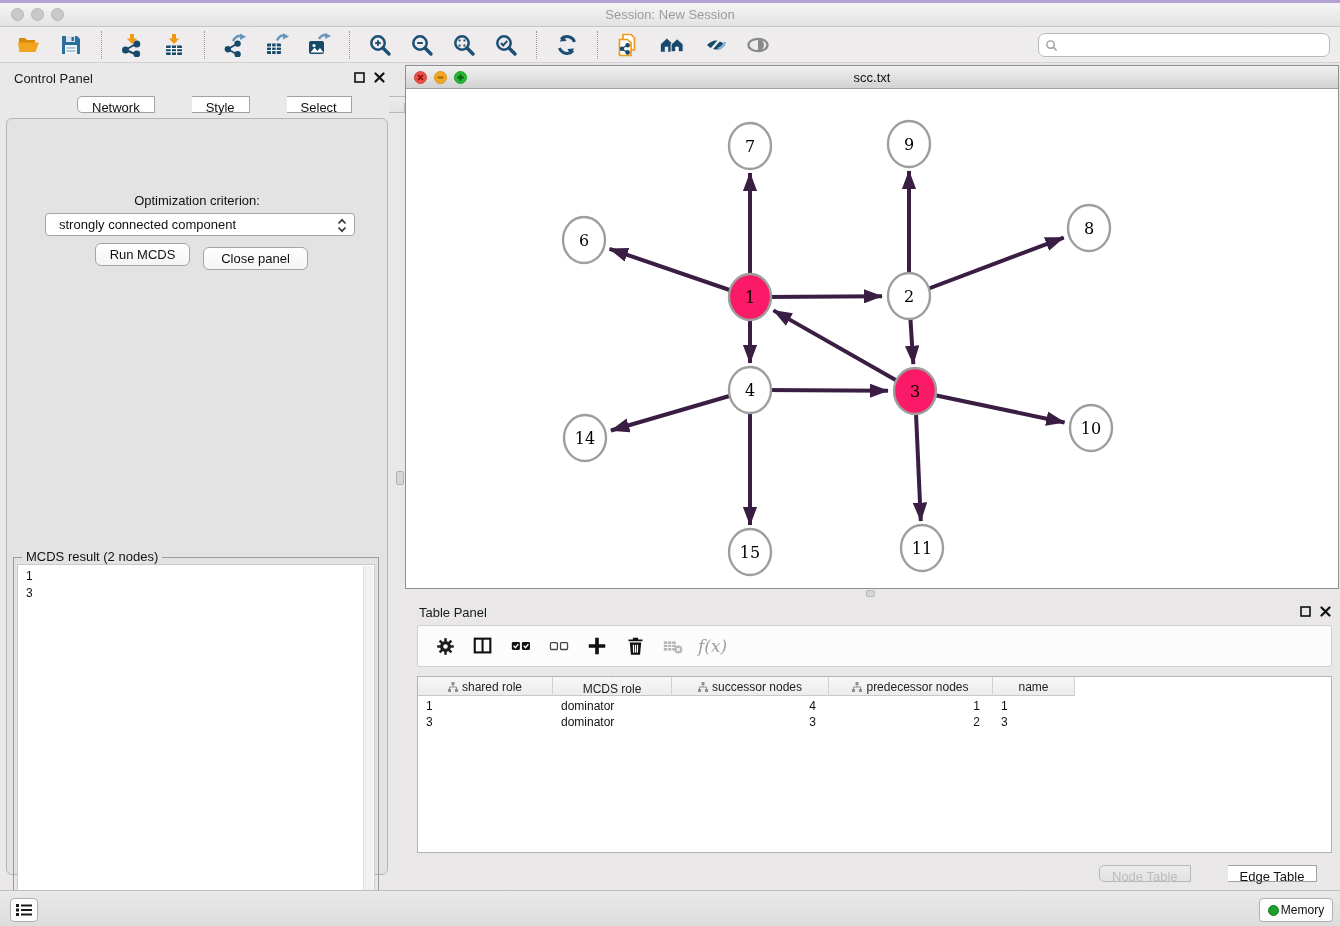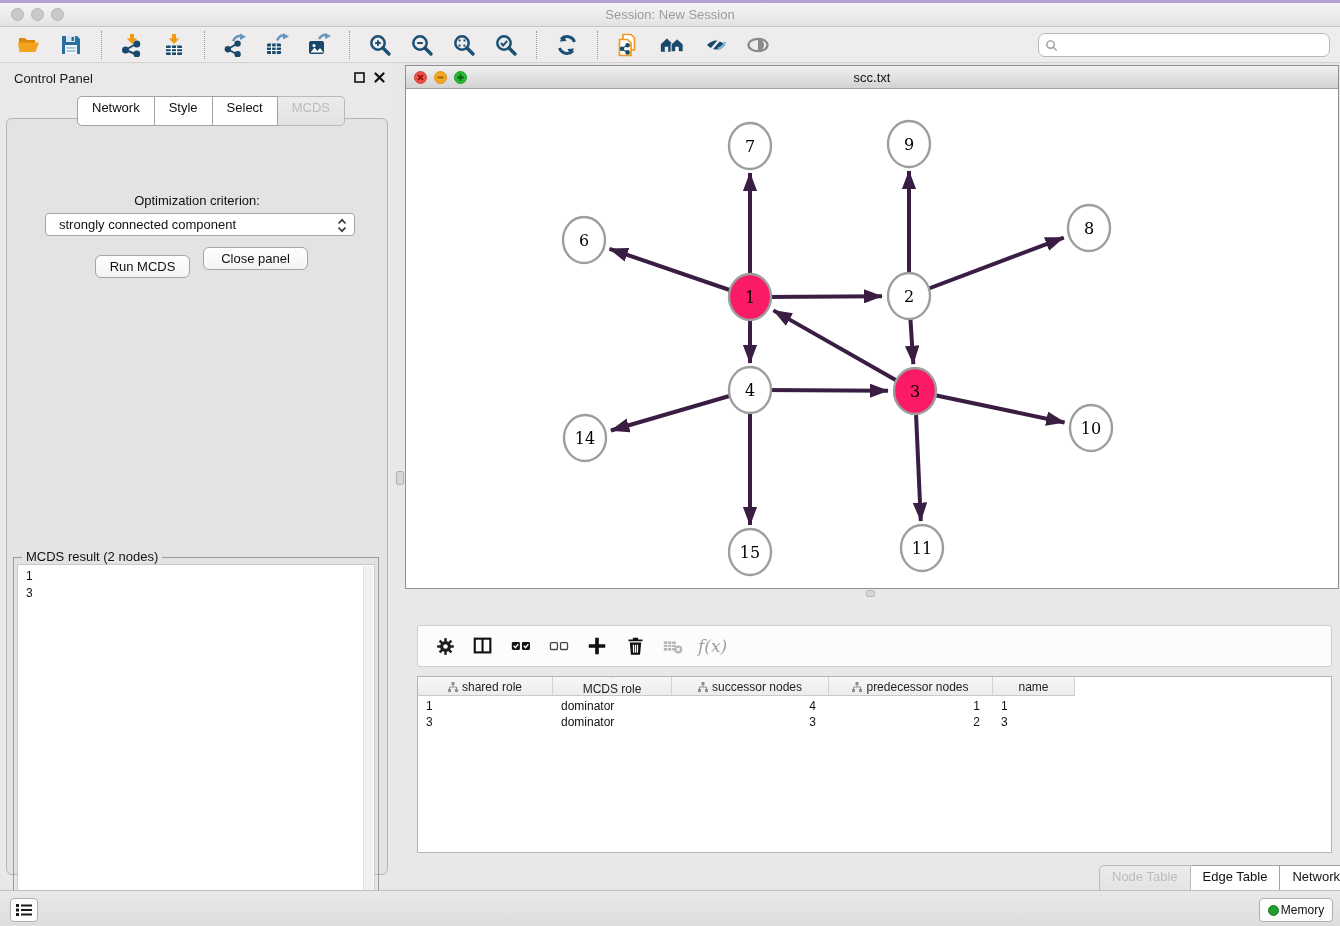--- a/index.html
+++ b/index.html
@@ -21,31 +21,31 @@
   .tb-sep { width:1px; height:28px; border-left:1px dotted #9a9a9a; margin:0 9px; }
   .search-wrap { position:absolute; right:10px; top:6px; width:292px; height:24px; background:#fff; border:1px solid #b9b9b9; border-radius:7px; display:flex; align-items:center; padding-left:6px; }
   .search-wrap input { border:none; outline:none; flex:1; font-size:12px; height:20px; background:transparent; }
 
   
   .control-panel { left:0; top:63px; width:394px; height:817px; background:#e9e9e9; }
   .panel-head { position:absolute; left:0; top:0; width:100%; height:30px; }
   .panel-head .ptitle { position:absolute; left:14px; top:8px; font-size:13px; color:#1a1a1a; }
   .win-ctl { position:absolute; top:8px; width:13px; height:13px; display:flex; align-items:center; justify-content:center; }
   .cp-body { position:absolute; left:6px; top:55px; width:382px; height:757px; background:#e3e3e3; border:1px solid #b5b5b5; border-radius:6px; }
-  .seg-tabs { position:absolute; display:flex; height:30px; }
+  .seg-tabs { position:absolute; display:flex; height:17px;gap:37px; }
   .cp-tabs { left:77px; top:33px; }
   .seg-tab { background:#fff; border:1px solid #a2a2a2; border-left:none; font-size:13px; color:#111; padding:3px 14px; line-height:16px; white-space:nowrap; }
   .seg-tab:first-child { border-left:1px solid #a2a2a2; border-radius:5px 0 0 5px; }
   .seg-tab:last-child { border-radius:0 5px 5px 0; }
   .seg-tab.active { background:linear-gradient(#ececec,#e2e2e2); color:#bdbdbd; border-color:#b9b9b9; }
   .opt-label { position:absolute; left:0; width:100%; top:74px; text-align:center; font-size:13px; color:#111; }
   .cp-select { position:absolute; left:38px; top:94px; width:310px; height:23px; background:#fff; border:1px solid #a5a5a5; border-radius:4px; display:flex; align-items:center; font-size:13px; color:#111; padding-left:13px; }
   .cp-select svg { position:absolute; right:5px; top:3px; }
   .push-btn { position:absolute; height:23px; background:linear-gradient(#ffffff,#f4f4f4); border:1px solid #a5a5a5; border-radius:6px; font-size:13px; color:#111; display:flex; align-items:center; justify-content:center; }
-  .btn-run { left:88px; top:136px; width:95px; }
+  .btn-run { left:88px; top:124px; width:95px; }
   .btn-close { left:196px; top:128px; width:105px; }
   .group-box { position:absolute; left:6px; top:438px; width:366px; height:372px; border:1px solid #9a9a9a; }
   .group-label { position:absolute; left:8px; top:-9px; background:#e3e3e3; padding:0 4px; font-size:13px; color:#111; }
   .result-area { position:absolute; left:3px; top:6px; right:3px; bottom:3px; background:#fff; border:1px solid #c9c9c9; }
   .result-text { position:absolute; left:8px; top:3px; font-size:12px; line-height:17px; color:#111; white-space:pre; }
   .result-scroll { position:absolute; right:1px; top:1px; bottom:1px; width:10px; background:#f1f1f1; border-left:1px solid #e0e0e0; }
 
   
   .v-grip { left:396px; top:471px; width:8px; height:14px; background:#d6d6d6; border:1px solid #b3b3b3; border-radius:2px; }
   .h-grip { left:866px; top:590px; width:9px; height:7px; background:#d6d6d6; border:1px solid #b9b9b9; border-radius:2px; }
@@ -386,20 +386,33 @@
           <ellipse cx="344" cy="463" rx="21" ry="23" fill="#ffffff" stroke="#9e9e9e" stroke-width="2.4"></ellipse>
           <text x="344" y="463" text-anchor="middle" dy="0.35em" font-family="&quot;DejaVu Serif&quot;, serif" font-size="16" fill="#000000">15</text>
         </g>
       </svg>
   </div>
 </div>
 
 <div class="abs h-grip"></div>
 
 <div class="abs table-panel">
+  <div class="panel-head">
+    <div class="ptitle">Table Panel</div>
+    <div class="win-ctl" style="right:28px;">
+      <svg width="11" height="11" viewBox="0 0 11 11">
+          <rect x="1" y="1" width="9" height="9" fill="none" stroke="#111" stroke-width="1.6"></rect>
+        </svg>
+    </div>
+    <div class="win-ctl" style="right:8px;">
+      <svg width="11" height="11" viewBox="0 0 11 11">
+          <path d="M1.5 1.5 L9.5 9.5 M9.5 1.5 L1.5 9.5" stroke="#111" stroke-width="2.2" stroke-linecap="round"></path>
+        </svg>
+    </div>
+  </div>
   <div class="tp-toolbar">
     <div class="tp-btn">
       <svg viewBox="0 0 24 24" width="21" height="21">
           <g fill="#1c1c1c">
             <rect x="10.6" y="2.5" width="2.8" height="19"></rect>
             <rect x="10.6" y="2.5" width="2.8" height="19" transform="rotate(45 12 12)"></rect>
             <rect x="10.6" y="2.5" width="2.8" height="19" transform="rotate(90 12 12)"></rect>
             <rect x="10.6" y="2.5" width="2.8" height="19" transform="rotate(135 12 12)"></rect>
             <circle cx="12" cy="12" r="6.2"></circle>
           </g>

